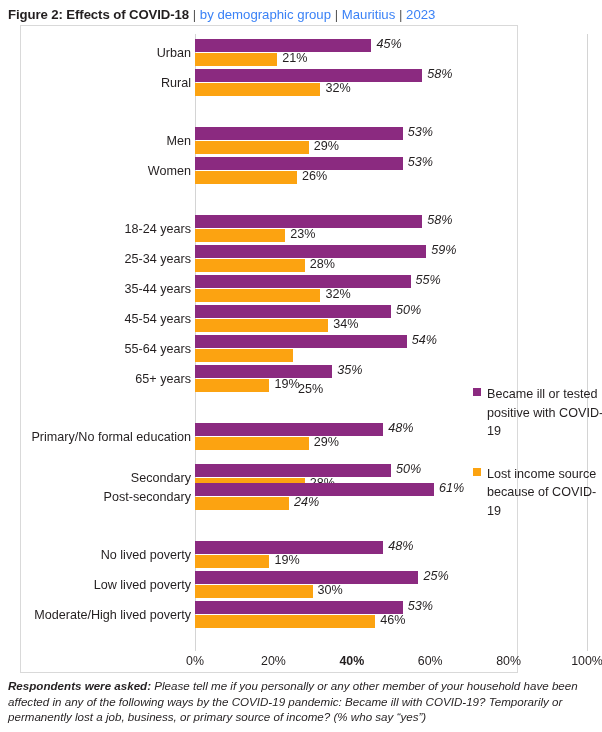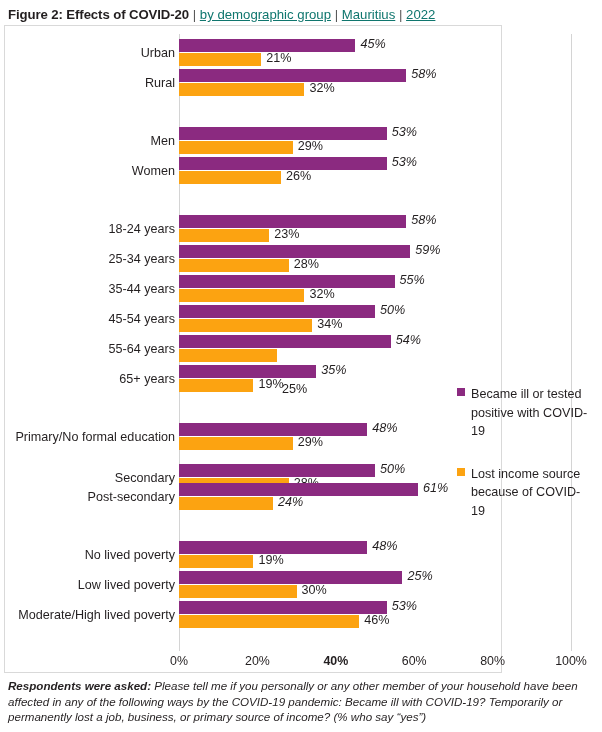--- a/index.html
+++ b/index.html
@@ -12,25 +12,25 @@
   }
   .page{position:relative;width:602px;height:732px;}
 
   
   .title-row{
     position:absolute;left:8px;top:5px;width:586px;height:20px;
     white-space:nowrap;font-size:13.2px;line-height:20px;
   }
   .title-main{font-weight:bold;color:#231f20;letter-spacing:-0.1px;}
   .title-sep{color:#5a5a5a;font-weight:normal;}
-  .title-sub{color:#0f766e;font-weight:normal;text-decoration:underline;}
+  .title-sub{color:#3b82f6;font-weight:normal;}
 
   
   .chart-box{
-    position:absolute;left:4px;top:25px;width:498px;height:648px;
+    position:absolute;left:20px;top:25px;width:498px;height:648px;
     border:1px solid #d9d9d9;background:#fff;box-sizing:border-box;
   }
   .plot{position:absolute;left:0;top:0;width:590px;height:648px;}
 
   
   .axis-line{
     position:absolute;left:174px;top:8px;width:1px;height:617px;
     background:#d4d4d4;
   }
   .axis-line.right{left:566px;}
@@ -76,21 +76,21 @@
     font-size:11.6px;line-height:15.6px;font-style:italic;color:#231f20;
   }
   .footer b{font-style:italic;font-weight:bold;text-align:right;}
 </style>
 </head>
 <body>
 
 <div class="page">
 
   <div class="title-row">
-    <span class="title-main">Figure 2: Effects of COVID-20</span><span class="title-sep"> | </span><span class="title-sub">by demographic group</span><span class="title-sep"> | </span><span class="title-sub">Mauritius</span><span class="title-sep"> | </span><span class="title-sub">2022</span>
+    <span class="title-main">Figure 2: Effects of COVID-18</span><span class="title-sep"> | </span><span class="title-sub">by demographic group</span><span class="title-sep"> | </span><span class="title-sub">Mauritius</span><span class="title-sep"> | </span><span class="title-sub">2023</span>
   </div>
 
   <div class="chart-box">
     <div class="plot" id="plot">
       <div class="axis-line"></div>
       <div class="axis-line right"></div>
       <div id="rows-host">
           <div class="row" style="top: 12px;">
             <div class="row-label">Urban</div>
             <div class="bars">

